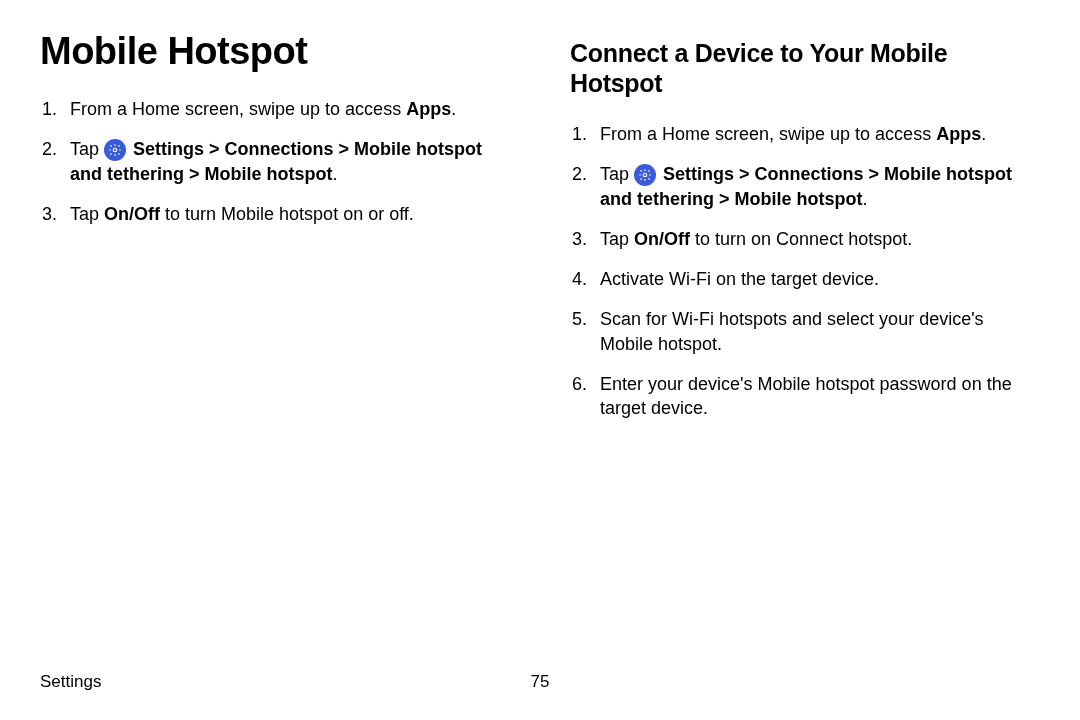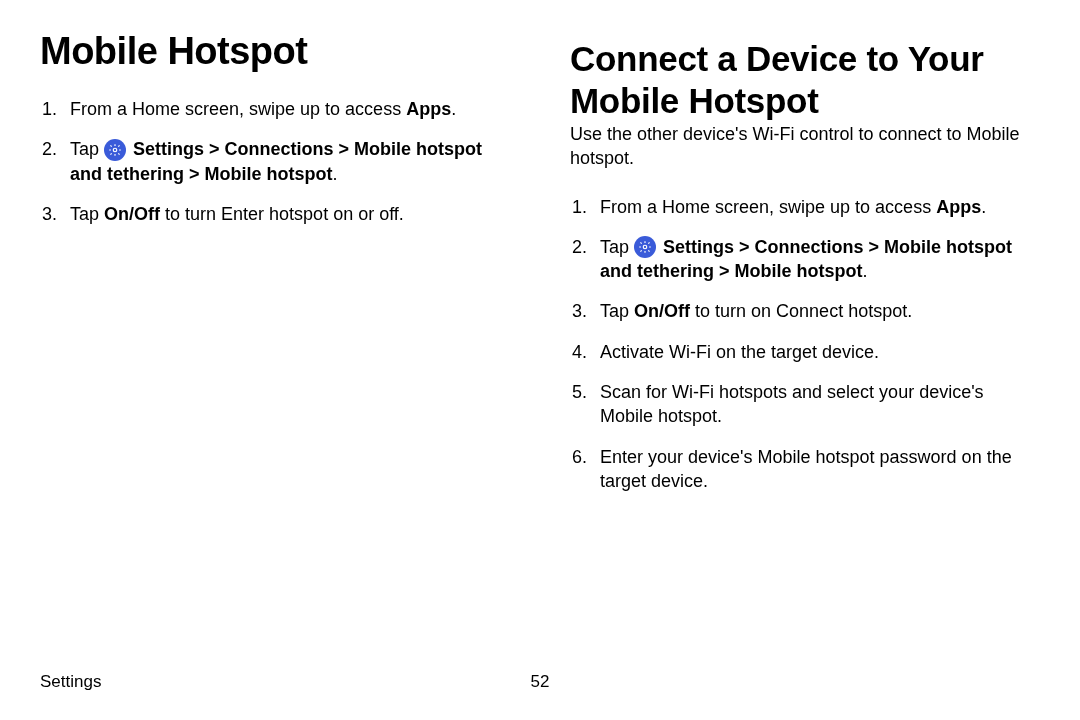--- a/index.html
+++ b/index.html
@@ -20,24 +20,25 @@
     flex: 1;
     min-width: 0;
   }
   h1 {
     font-size: 38px;
     font-weight: 900;
     margin-bottom: 10px;
     letter-spacing: -0.5px;
   }
   h2 {
-    font-size: 35px;
+    font-size: 25px;
     font-weight: 900;
     line-height: 1.2;
     margin-top: 8px;
+    margin-bottom: 12px;
     letter-spacing: -0.3px;
   }
   p.intro {
     font-size: 18px;
     line-height: 1.35;
     margin-bottom: 18px;
   }
   ol {
     list-style: none;
     counter-reset: step;
@@ -97,28 +98,27 @@
       </li>
       <li>
         <span>Tap </span><span class="settings-icon">
             <svg width="14" height="14" viewBox="0 0 24 24" fill="none" stroke="#fff" stroke-width="2">
               <circle cx="12" cy="12" r="3"></circle>
               <path d="M12 2v3M12 19v3M4.2 4.2l2.1 2.1M17.7 17.7l2.1 2.1M2 12h3M19 12h3M4.2 19.8l2.1-2.1M17.7 6.3l2.1-2.1"></path>
             </svg>
           </span> <span class="bold">Settings &gt; Connections &gt; Mobile hotspot and tethering &gt; Mobile hotspot</span><span>.</span>
       </li>
       <li>
-        <span>Tap </span><span class="bold">On/Off</span><span> to turn Enter hotspot on or off.</span>
+        <span>Tap </span><span class="bold">On/Off</span><span> to turn Mobile hotspot on or off.</span>
       </li>
     </ol>
   </div>
 
   <div class="col">
     <h2>Connect a Device to Your Mobile Hotspot</h2>
-    <p class="intro">Use the other device's Wi-Fi control to connect to Mobile hotspot.</p>
     <ol>
       <li>
         <span>From a Home screen, swipe up to access </span><span class="bold">Apps</span><span>.</span>
       </li>
       <li>
         <span>Tap </span><span class="settings-icon">
             <svg width="14" height="14" viewBox="0 0 24 24" fill="none" stroke="#fff" stroke-width="2">
               <circle cx="12" cy="12" r="3"></circle>
               <path d="M12 2v3M12 19v3M4.2 4.2l2.1 2.1M17.7 17.7l2.1 2.1M2 12h3M19 12h3M4.2 19.8l2.1-2.1M17.7 6.3l2.1-2.1"></path>
             </svg>
@@ -136,14 +136,14 @@
       <li>
         <span>Enter your device's Mobile hotspot password on the target device.</span>
       </li>
     </ol>
   </div>
 
 </div>
 
 <div class="footer">
   <span class="section-name">Settings</span>
-  <span class="page-num">52</span>
+  <span class="page-num">75</span>
 </div>
 
 </body></html>

